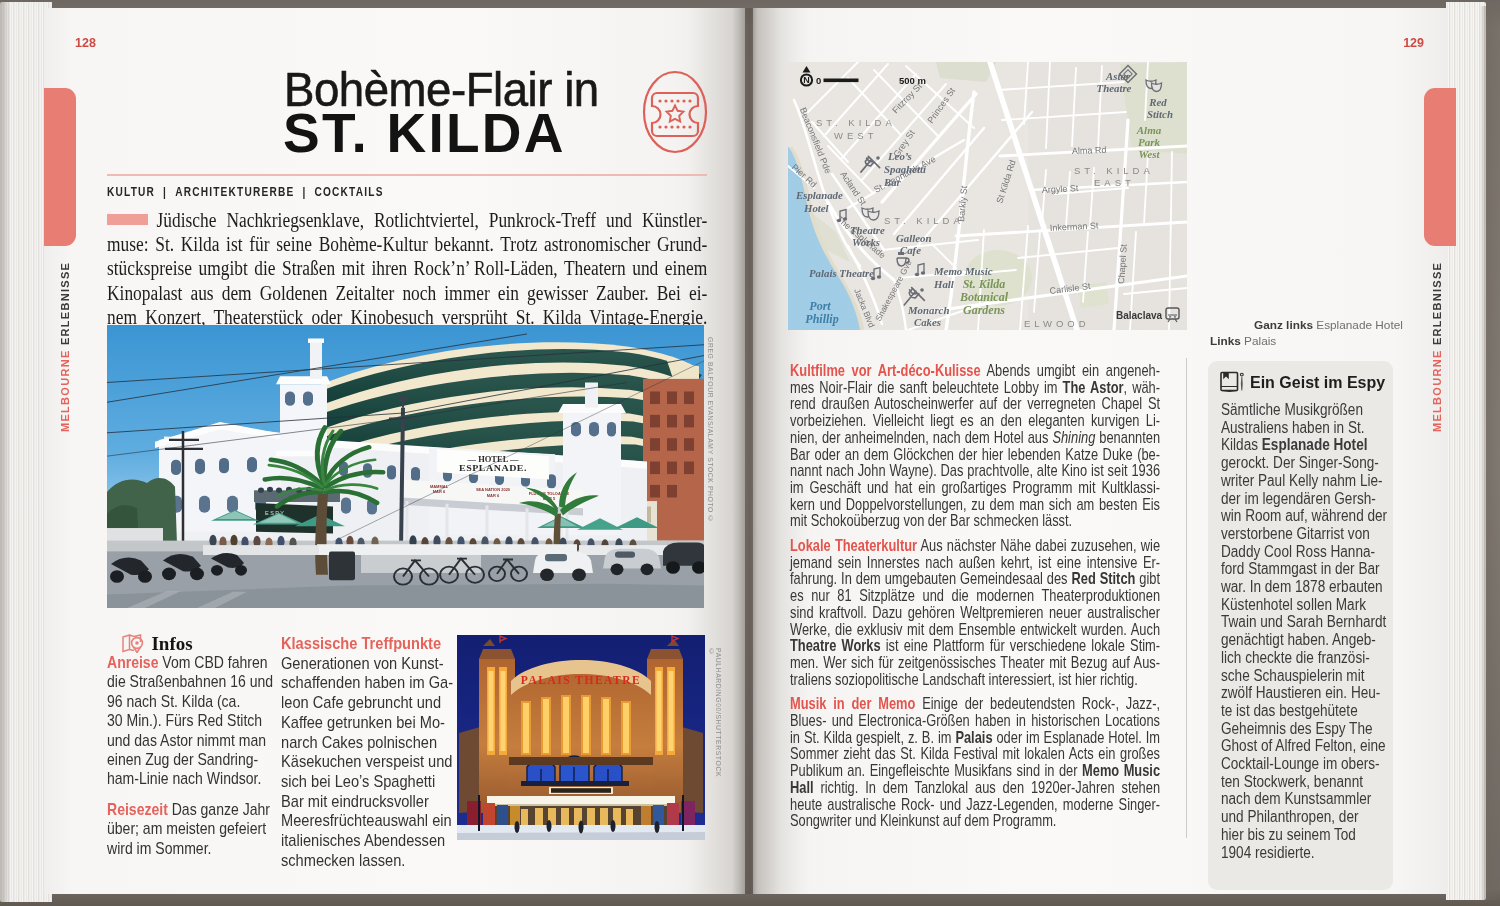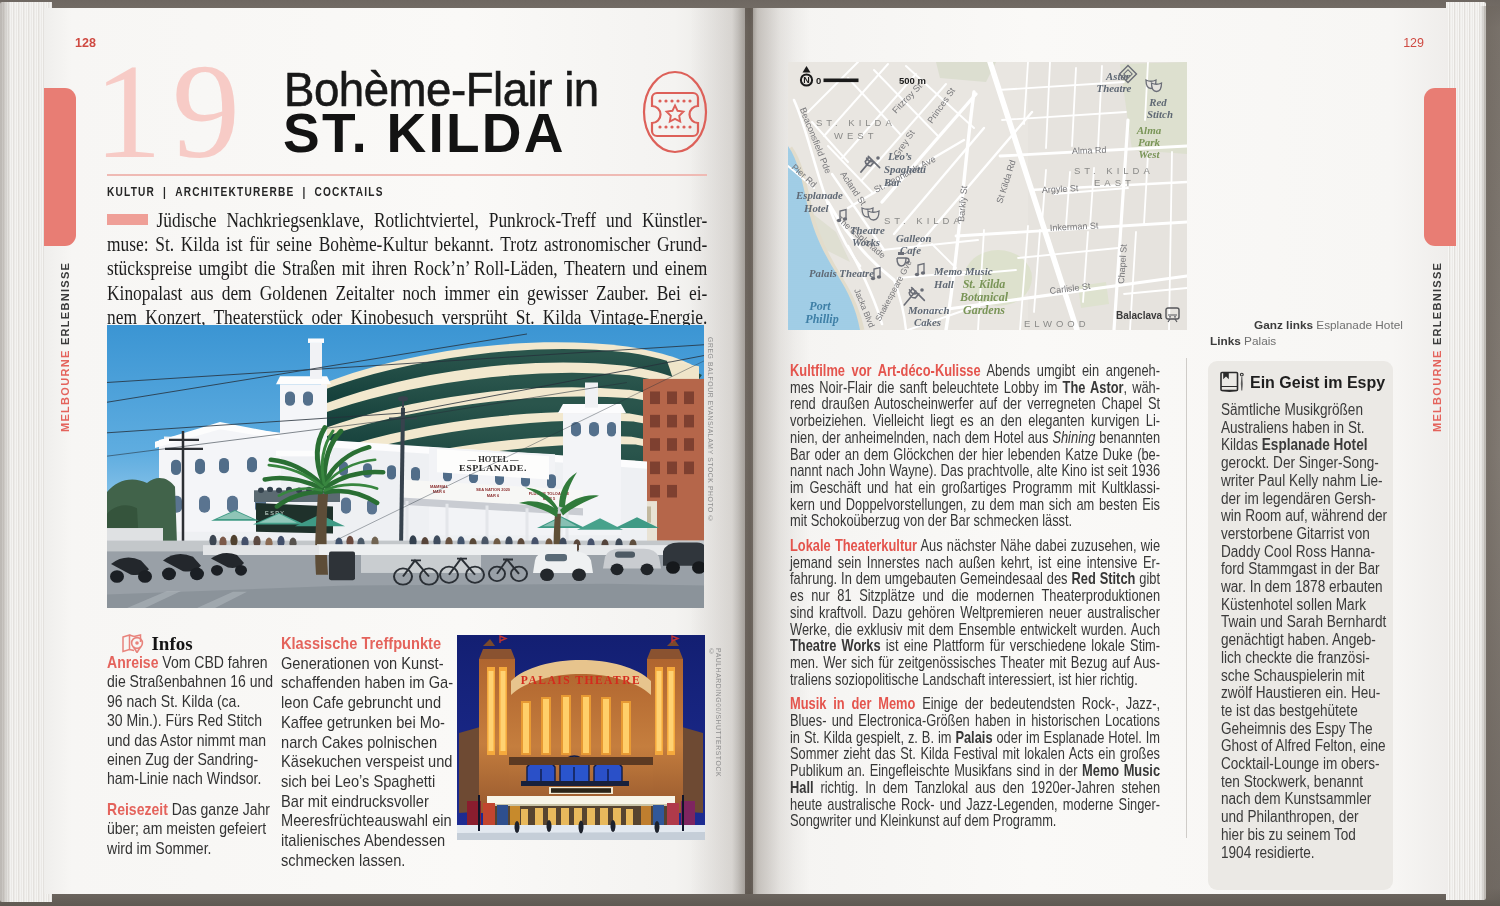--- a/index.html
+++ b/index.html
@@ -31,21 +31,20 @@
   <div class="abs" style="left:690px;top:8px;width:120px;height:886px;background:linear-gradient(90deg,rgba(120,110,100,0) 0,rgba(110,100,92,0.14) 35%,rgba(82,74,66,0.52) 50%,rgba(110,100,92,0.30) 56%,rgba(130,122,114,0.12) 75%,rgba(140,132,124,0) 100%);"></div>
 
   <div class="abs" style="left:75px;top:36px;font-size:12.5px;font-weight:bold;color:#cf4a42;">128</div>
 
   <div class="abs" style="left:44px;top:88px;width:32px;height:158px;background:#e87d74;border-radius:0 11px 11px 0;"></div>
 
   <div class="abs" style="left:65px;top:348px;width:0;height:0;">
     <div style="position:absolute;transform:rotate(-90deg);transform-origin:0 0;left:-6px;top:84px;white-space:nowrap;font-size:11px;font-weight:bold;letter-spacing:1.3px;"><span style="color:#e4635c;">MELBOURNE</span> <span style="color:#3a3a3a;">ERLEBNISSE</span></div>
   </div>
 
-  <div class="abs" style="left:94px;top:33px;font-family:'Liberation Serif',serif;font-size:136px;color:#f7cbc6;letter-spacing:10px;">19</div>
 
   <div class="abs" style="left:284px;top:62px;font-size:48px;color:#181818;letter-spacing:-0.5px;transform:scaleX(0.95);transform-origin:0 0;-webkit-text-stroke:0.6px #181818;">Bohème-Flair in</div>
 
   <div class="abs" style="left:283px;top:101px;font-size:55px;font-weight:bold;color:#131313;letter-spacing:2.2px;">ST. KILDA</div>
 
   <svg class="abs" style="left:641px;top:70px;" width="68" height="84" viewBox="0 0 68 84">
     <ellipse cx="34" cy="42" rx="31" ry="40" fill="none" stroke="#dd6059" stroke-width="2.2"></ellipse>
     <path d="M11 28 a5 5 0 0 1 5-5 h36 a5 5 0 0 1 5 5 v8 a8.5 8.5 0 0 0 0 17 v8 a5 5 0 0 1 -5 5 H16 a5 5 0 0 1 -5-5 v-8 a8.5 8.5 0 0 0 0-17 z" fill="none" stroke="#dd6059" stroke-width="2.2"></path>
     <g fill="#dd6059">
       <circle cx="19" cy="31" r="1.6"></circle>
@@ -527,21 +526,21 @@
       <ellipse cx="124" cy="192" rx="2.5" ry="6.5"></ellipse>
       <ellipse cx="156" cy="191" rx="2.5" ry="6"></ellipse>
       <ellipse cx="200" cy="192" rx="2.5" ry="6"></ellipse>
     </g>
 
     <path d="M22,160 L22,196 M226,160 L226,196" stroke="#10152a" stroke-width="2" fill="none"></path>
   </svg>
 
   <div class="abs" style="left:708px;top:648px;font-size:6.8px;letter-spacing:0.6px;color:#8f8f8f;writing-mode:vertical-rl;">PAULHARDING00/SHUTTERSTOCK ©</div>
 
-  <div class="abs" style="left:1398px;top:36px;width:26px;text-align:right;font-size:12.5px;font-weight:normal;color:#cf4a42;">129</div>
+  <div class="abs" style="left:1398px;top:36px;width:26px;text-align:right;font-size:12.5px;font-weight:bold;color:#cf4a42;">129</div>
 
   <div class="abs" style="left:1424px;top:88px;width:32px;height:158px;background:#e87d74;border-radius:11px 0 0 11px;"></div>
 
   <div class="abs" style="left:1437px;top:348px;width:0;height:0;">
     <div style="position:absolute;transform:rotate(-90deg);transform-origin:0 0;left:-6px;top:84px;white-space:nowrap;font-size:11px;font-weight:bold;letter-spacing:1.3px;"><span style="color:#e4635c;">MELBOURNE</span> <span style="color:#3a3a3a;">ERLEBNISSE</span></div>
   </div>
 
   <svg class="abs" style="left:788px;top:62px;" width="399" height="268" viewBox="0 0 399 268">
     <defs>
       <pattern id="waves" width="8" height="4" patternUnits="userSpaceOnUse">

